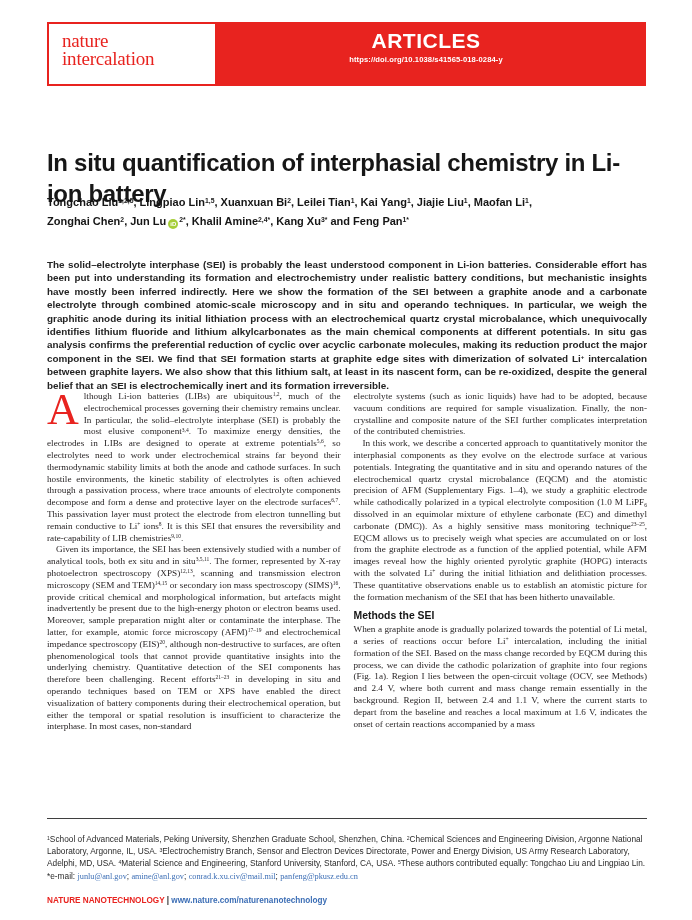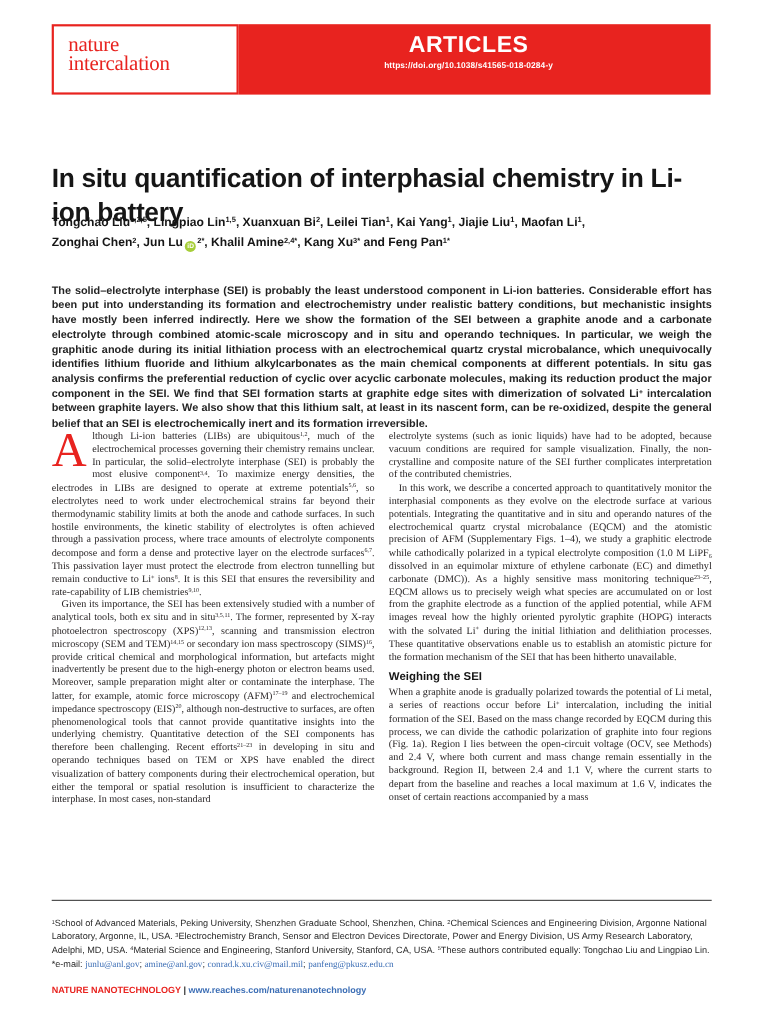--- a/index.html
+++ b/index.html
@@ -117,22 +117,22 @@
   <p class="abstract">The solid–electrolyte interphase (SEI) is probably the least understood component in Li-ion batteries. Considerable effort has been put into understanding its formation and electrochemistry under realistic battery conditions, but mechanistic insights have mostly been inferred indirectly. Here we show the formation of the SEI between a graphite anode and a carbonate electrolyte through combined atomic-scale microscopy and in situ and operando techniques. In particular, we weigh the graphitic anode during its initial lithiation process with an electrochemical quartz crystal microbalance, which unequivocally identifies lithium fluoride and lithium alkylcarbonates as the main chemical components at different potentials. In situ gas analysis confirms the preferential reduction of cyclic over acyclic carbonate molecules, making its reduction product the major component in the SEI. We find that SEI formation starts at graphite edge sites with dimerization of solvated Li<sup>+</sup> intercalation between graphite layers. We also show that this lithium salt, at least in its nascent form, can be re-oxidized, despite the general belief that an SEI is electrochemically inert and its formation irreversible.</p>
 
   <div class="columns">
     <div class="col">
       <p><span class="dropcap">A</span><span>lthough Li-ion batteries (LIBs) are ubiquitous<sup>1,2</sup>, much of the electrochemical processes governing their chemistry remains unclear. In particular, the solid–electrolyte interphase (SEI) is probably the most elusive component<sup>3,4</sup>. To maximize energy densities, the electrodes in LIBs are designed to operate at extreme potentials<sup>5,6</sup>, so electrolytes need to work under electrochemical strains far beyond their thermodynamic stability limits at both the anode and cathode surfaces. In such hostile environments, the kinetic stability of electrolytes is often achieved through a passivation process, where trace amounts of electrolyte components decompose and form a dense and protective layer on the electrode surfaces<sup>6,7</sup>. This passivation layer must protect the electrode from electron tunnelling but remain conductive to Li<sup>+</sup> ions<sup>8</sup>. It is this SEI that ensures the reversibility and rate-capability of LIB chemistries<sup>9,10</sup>.</span></p>
       <p class="indent">Given its importance, the SEI has been extensively studied with a number of analytical tools, both ex situ and in situ<sup>3,5,11</sup>. The former, represented by X-ray photoelectron spectroscopy (XPS)<sup>12,13</sup>, scanning and transmission electron microscopy (SEM and TEM)<sup>14,15</sup> or secondary ion mass spectroscopy (SIMS)<sup>16</sup>, provide critical chemical and morphological information, but artefacts might inadvertently be present due to the high-energy photon or electron beams used. Moreover, sample preparation might alter or contaminate the interphase. The latter, for example, atomic force microscopy (AFM)<sup>17–19</sup> and electrochemical impedance spectroscopy (EIS)<sup>20</sup>, although non-destructive to surfaces, are often phenomenological tools that cannot provide quantitative insights into the underlying chemistry. Quantitative detection of the SEI components has therefore been challenging. Recent efforts<sup>21–23</sup> in developing in situ and operando techniques based on TEM or XPS have enabled the direct visualization of battery components during their electrochemical operation, but either the temporal or spatial resolution is insufficient to characterize the interphase. In most cases, non-standard</p>
     </div>
     <div class="col">
       <p>electrolyte systems (such as ionic liquids) have had to be adopted, because vacuum conditions are required for sample visualization. Finally, the non-crystalline and composite nature of the SEI further complicates interpretation of the contributed chemistries.</p>
       <p class="indent">In this work, we describe a concerted approach to quantitatively monitor the interphasial components as they evolve on the electrode surface at various potentials. Integrating the quantitative and in situ and operando natures of the electrochemical quartz crystal microbalance (EQCM) and the atomistic precision of AFM (Supplementary Figs. 1–4), we study a graphitic electrode while cathodically polarized in a typical electrolyte composition (1.0 M LiPF<sub>6</sub> dissolved in an equimolar mixture of ethylene carbonate (EC) and dimethyl carbonate (DMC)). As a highly sensitive mass monitoring technique<sup>23–25</sup>, EQCM allows us to precisely weigh what species are accumulated on or lost from the graphite electrode as a function of the applied potential, while AFM images reveal how the highly oriented pyrolytic graphite (HOPG) interacts with the solvated Li<sup>+</sup> during the initial lithiation and delithiation processes. These quantitative observations enable us to establish an atomistic picture for the formation mechanism of the SEI that has been hitherto unavailable.</p>
-      <p class="section-heading">Weighing the SEI</p>
+      <p class="section-heading">Methods the SEI</p>
       <p>When a graphite anode is gradually polarized towards the potential of Li metal, a series of reactions occur before Li<sup>+</sup> intercalation, including the initial formation of the SEI. Based on the mass change recorded by EQCM during this process, we can divide the cathodic polarization of graphite into four regions (Fig. 1a). Region I lies between the open-circuit voltage (OCV, see Methods) and 2.4 V, where both current and mass change remain essentially in the background. Region II, between 2.4 and 1.1 V, where the current starts to depart from the baseline and reaches a local maximum at 1.6 V, indicates the onset of certain reactions accompanied by a mass</p>
     </div>
   </div>
 
   <div class="footrule"></div>
   <p class="affiliations"><span><sup>1</sup>School of Advanced Materials, Peking University, Shenzhen Graduate School, Shenzhen, China. <sup>2</sup>Chemical Sciences and Engineering Division, Argonne National Laboratory, Argonne, IL, USA. <sup>3</sup>Electrochemistry Branch, Sensor and Electron Devices Directorate, Power and Energy Division, US Army Research Laboratory, Adelphi, MD, USA. <sup>4</sup>Material Science and Engineering, Stanford University, Stanford, CA, USA. <sup>5</sup>These authors contributed equally: Tongchao Liu and Lingpiao Lin. *e-mail: </span><span class="email">junlu@anl.gov</span><span>; </span><span class="email">amine@anl.gov</span><span>; </span><span class="email">conrad.k.xu.civ@mail.mil</span><span>; </span><span class="email">panfeng@pkusz.edu.cn</span></p>
-  <p class="journal-line"><span class="journal-name">NATURE NANOTECHNOLOGY</span><span> | </span><span class="journal-url">www.reaches.com/naturenanotechnology</span></p>
+  <p class="journal-line"><span class="journal-name">NATURE NANOTECHNOLOGY</span><span> | </span><span class="journal-url">www.nature.com/naturenanotechnology</span></p>
 
 </div>
 
 </body></html>

